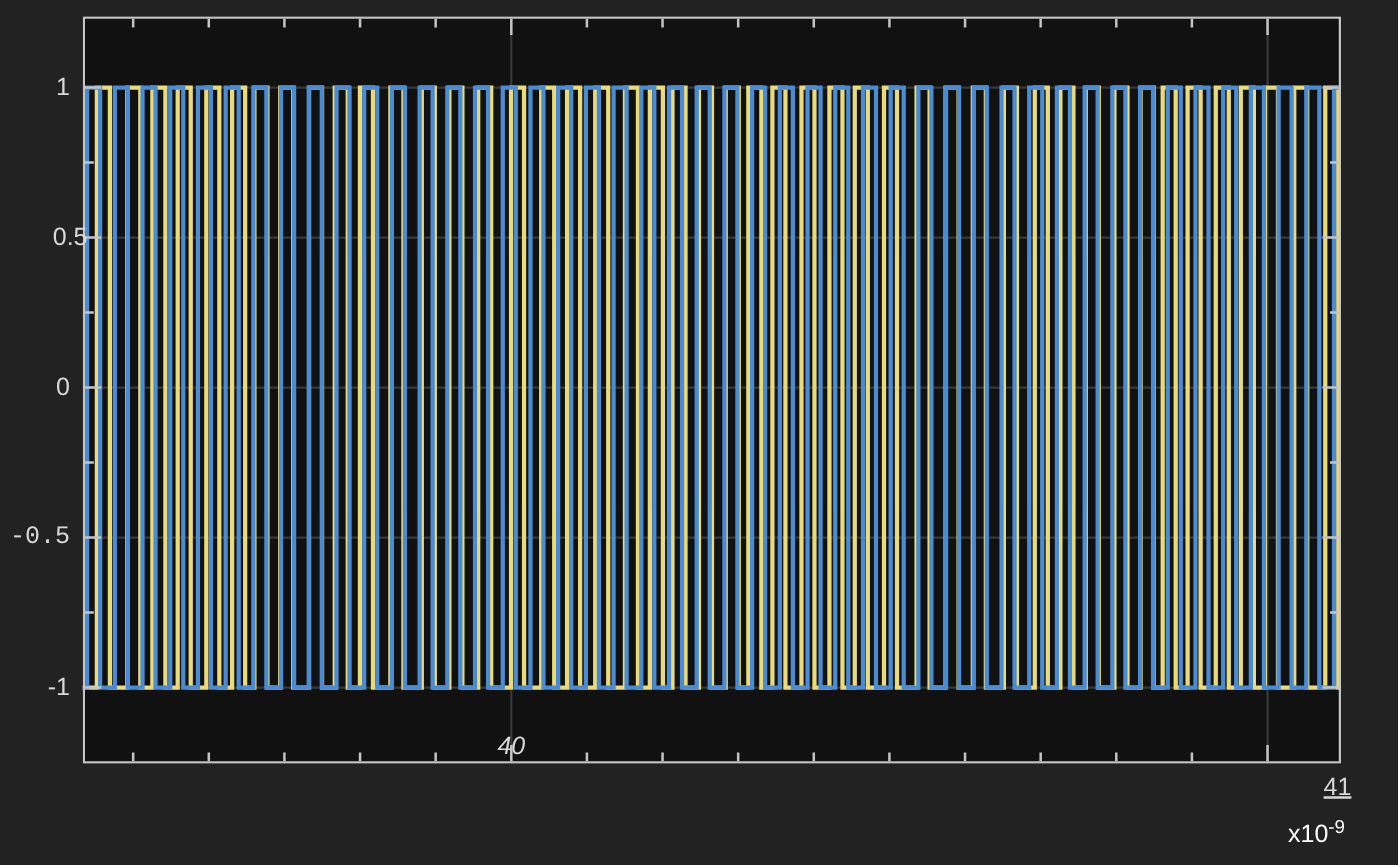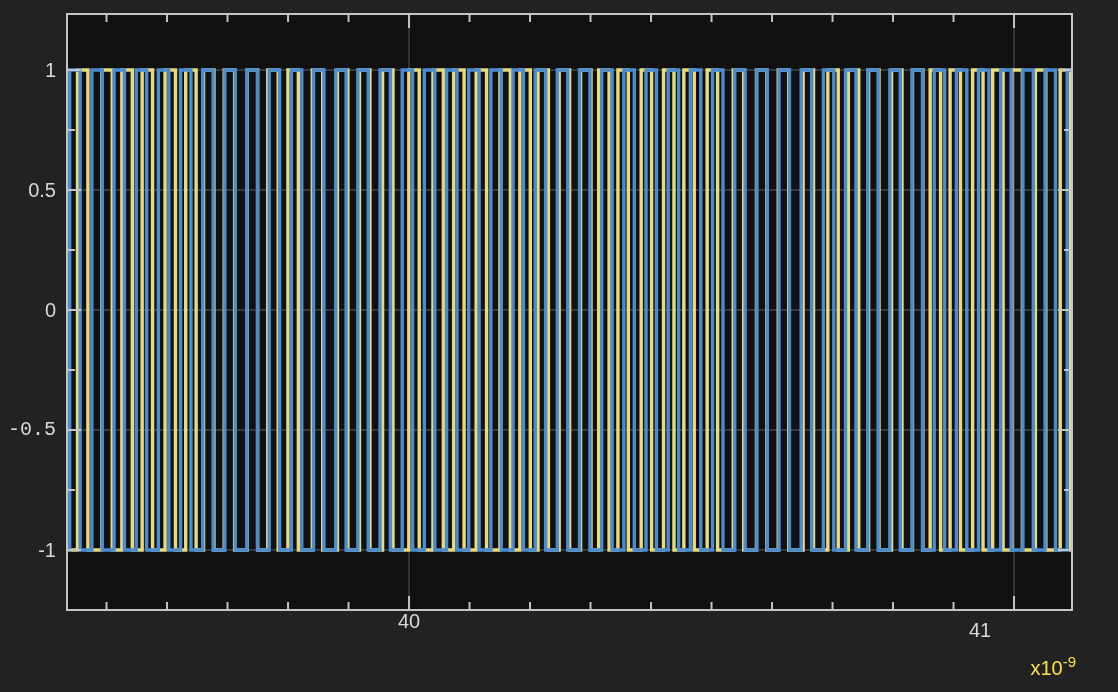--- a/index.html
+++ b/index.html
@@ -19,21 +19,21 @@
     position:absolute;
     color:#d8d8d8;
     font-size:20px;
     line-height:26px;
     height:26px;
   }
   .ylab{width:56px;text-align:right;}
   .xlab{width:80px;text-align:center;}
   .exp-label{
     position:absolute;
-    color:#fde047;
+    color:#ffffff;
     font-size:20px;
     width:116px;
     text-align:right;
   }
   .exp-label sup{font-size:15px;}
 </style>
 </head>
 <body>
 
 <div class="figure">
@@ -96,23 +96,23 @@
         <line x1="1005" y1="177" x2="992" y2="177" stroke="#c4c4c4" stroke-width="2"></line>
         <line x1="2" y1="117" x2="9" y2="117" stroke="#c4c4c4" stroke-width="2"></line>
         <line x1="1005" y1="117" x2="998" y2="117" stroke="#c4c4c4" stroke-width="2"></line>
         <line x1="2" y1="57" x2="15" y2="57" stroke="#c4c4c4" stroke-width="2"></line>
         <line x1="1005" y1="57" x2="992" y2="57" stroke="#c4c4c4" stroke-width="2"></line>
         <rect x="1" y="1" width="1005" height="596" fill="none" stroke="#c4c4c4" stroke-width="2"></rect>
       </svg>
   </div>
   <div id="ylabels">
       <div class="tick-label ylab" style="left: 0px; top: 57px;">1</div>
-      <div class="tick-label ylab" style="left: 0px; top: 177px;">0.5</div>
+      <div class="tick-label ylab" style="left: 14px; top: 177px;">0.5</div>
       <div class="tick-label ylab" style="left: 0px; top: 297px;">0</div>
       <div class="tick-label ylab" style="left: 0px; top: 417px; font-family: Liberation Mono, monospace;">-0.5</div>
       <div class="tick-label ylab" style="left: 0px; top: 537px;">-1</div>
     </div>
   <div id="xlabels">
-      <div class="tick-label xlab" style="left: 369.035px; top: 608px;">40</div>
-      <div class="tick-label xlab" style="left: 940px; top: 617px;">41</div>
+      <div class="tick-label xlab" style="left: 369.035px; top: 584px; font-style: italic;">40</div>
+      <div class="tick-label xlab" style="left: 1030px; top: 617px; text-decoration: underline;">41</div>
     </div>
   <div class="exp-label" id="exp-label" style="left: 960px; top: 653px;"><span>x10</span><sup>-9</sup></div>
 </div>
 
 </body></html>

